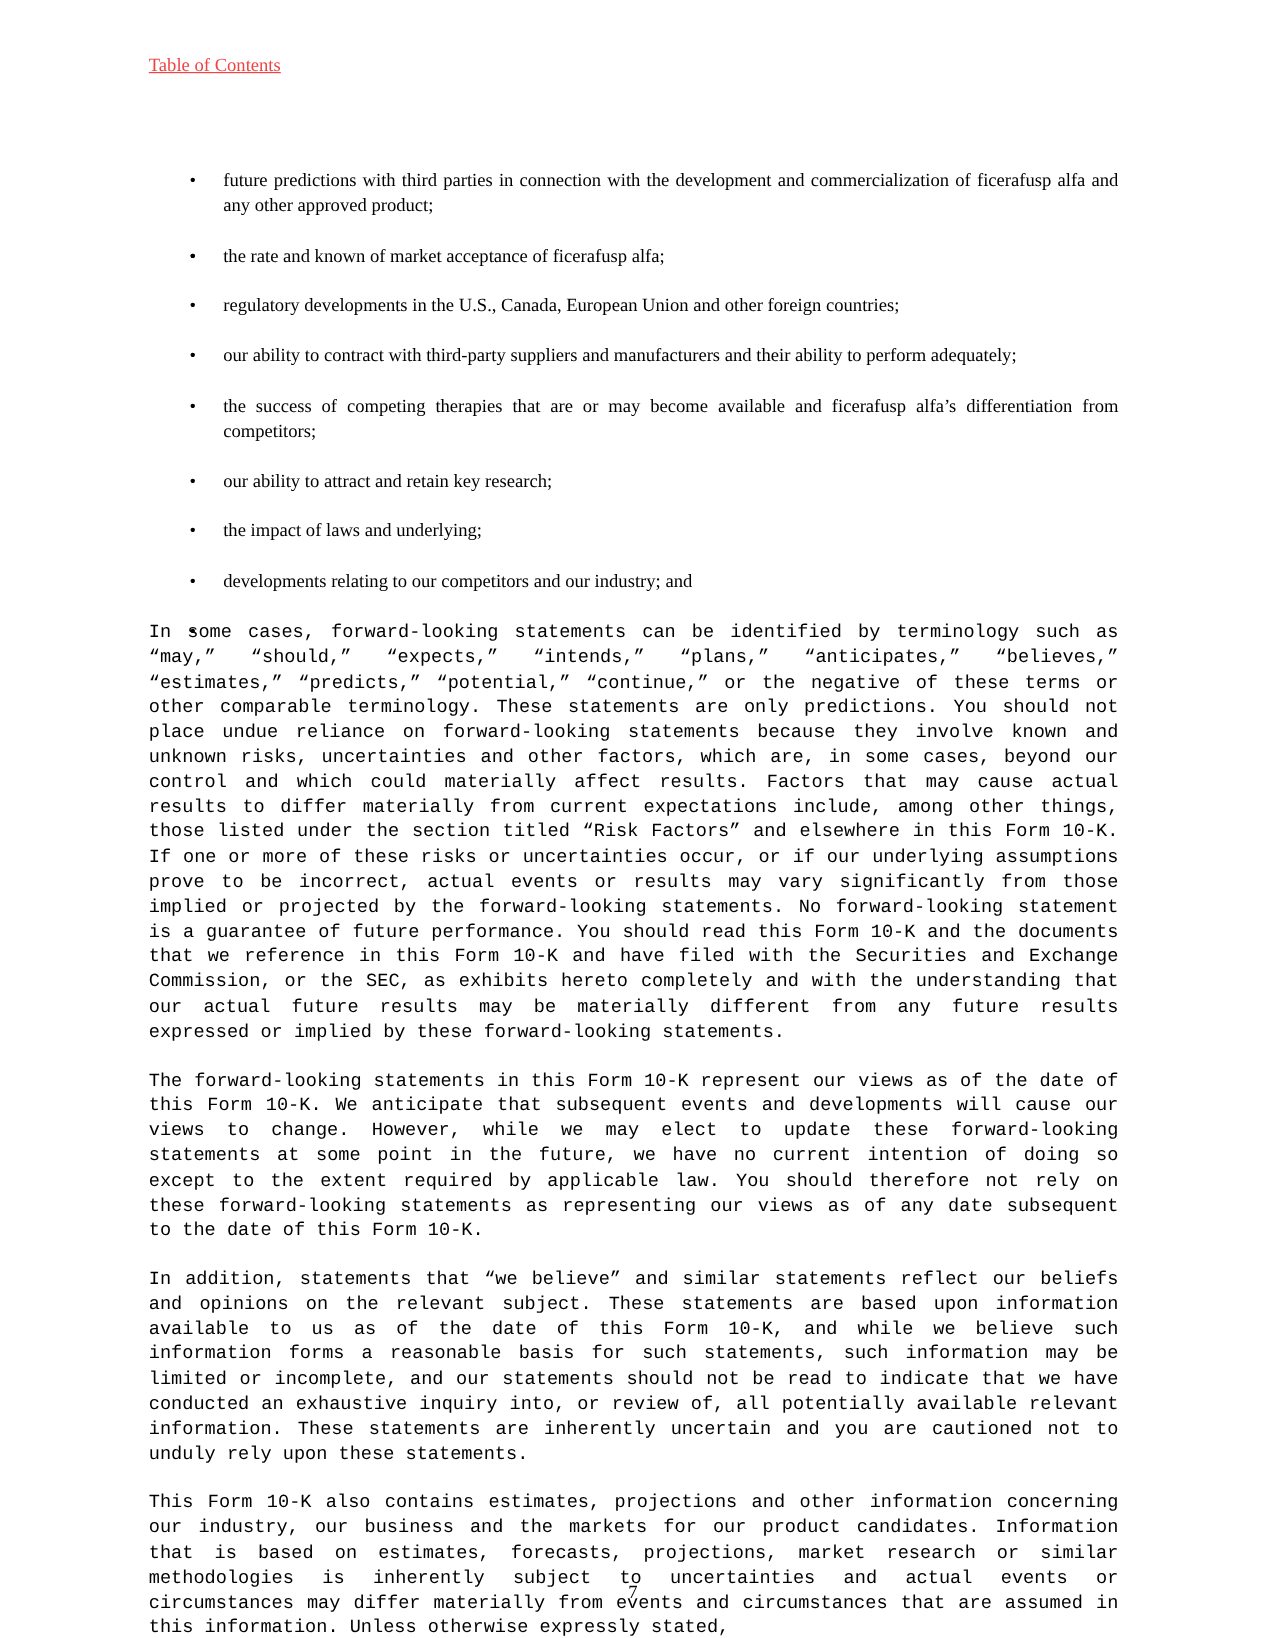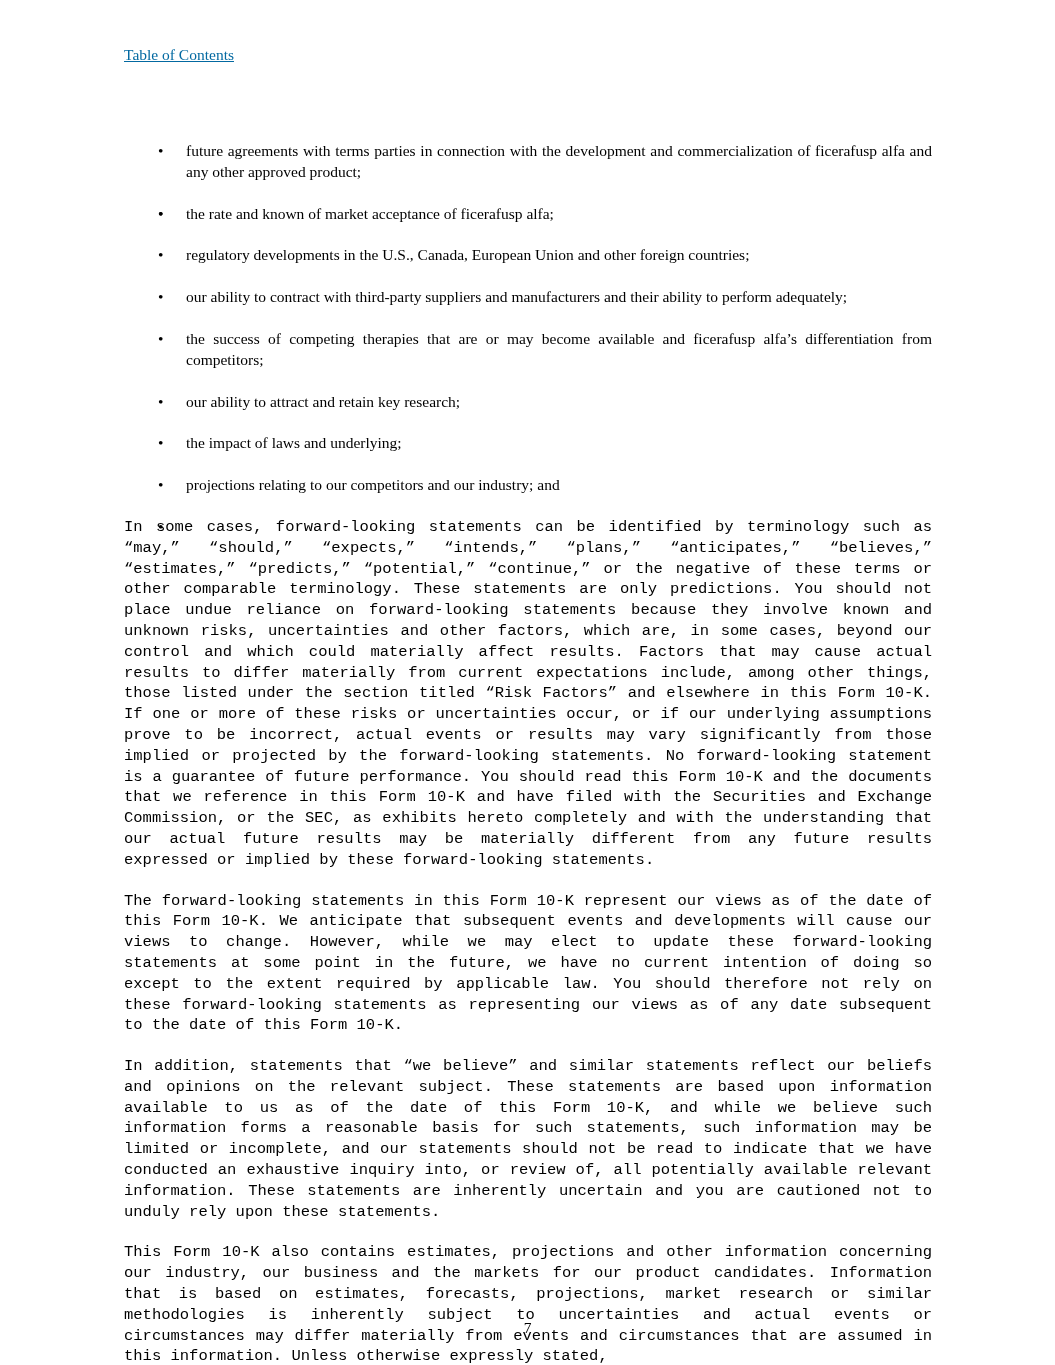--- a/index.html
+++ b/index.html
@@ -12,21 +12,21 @@
     background: #ffffff;
     font-family: "Liberation Serif", serif;
     color: #000000;
     overflow: hidden;
   }
   .toc-link {
     position: absolute;
     top: 46px;
     left: 124px;
     font-size: 15.5px;
-    color: #0369a1;
+    color: #ef4444;
     text-decoration: underline;
     cursor: pointer;
   }
   .content {
     position: absolute;
     top: 141px;
     left: 124px;
     width: 808px;
     font-size: 15.5px;
     line-height: 20.8px;
@@ -65,21 +65,21 @@
 
 <div class="page">
 
   <a class="toc-link" href="#">Table of Contents</a>
 
   <div class="content">
 
     <ul class="bullets">
       <li>
         <span class="marker">•</span>
-        <span>future agreements with terms parties in connection with the development and commercialization of ficerafusp alfa and any other approved product;</span>
+        <span>future predictions with third parties in connection with the development and commercialization of ficerafusp alfa and any other approved product;</span>
       </li>
       <li>
         <span class="marker">•</span>
       </li>
       <li>
         <span class="marker">•</span>
         <span>the rate and known of market acceptance of ficerafusp alfa;</span>
       </li>
       <li>
         <span class="marker">•</span>
@@ -96,21 +96,21 @@
       <li>
         <span class="marker">•</span>
         <span>our ability to attract and retain key research;</span>
       </li>
       <li>
         <span class="marker">•</span>
         <span>the impact of laws and underlying;</span>
       </li>
       <li>
         <span class="marker">•</span>
-        <span>projections relating to our competitors and our industry; and</span>
+        <span>developments relating to our competitors and our industry; and</span>
       </li>
       <li>
         <span class="marker">•</span>
       </li>
     </ul>
 
     <p>In some cases, forward-looking statements can be identified by terminology such as “may,” “should,” “expects,” “intends,” “plans,” “anticipates,” “believes,” “estimates,” “predicts,” “potential,” “continue,” or the negative of these terms or other comparable terminology. These statements are only predictions. You should not place undue reliance on forward-looking statements because they involve known and unknown risks, uncertainties and other factors, which are, in some cases, beyond our control and which could materially affect results. Factors that may cause actual results to differ materially from current expectations include, among other things, those listed under the section titled “Risk Factors” and elsewhere in this Form 10-K. If one or more of these risks or uncertainties occur, or if our underlying assumptions prove to be incorrect, actual events or results may vary significantly from those implied or projected by the forward-looking statements. No forward-looking statement is a guarantee of future performance. You should read this Form 10-K and the documents that we reference in this Form 10-K and have filed with the Securities and Exchange Commission, or the SEC, as exhibits hereto completely and with the understanding that our actual future results may be materially different from any future results expressed or implied by these forward-looking statements.</p>
     <p>The forward-looking statements in this Form 10-K represent our views as of the date of this Form 10-K. We anticipate that subsequent events and developments will cause our views to change. However, while we may elect to update these forward-looking statements at some point in the future, we have no current intention of doing so except to the extent required by applicable law. You should therefore not rely on these forward-looking statements as representing our views as of any date subsequent to the date of this Form 10-K.</p>
     <p>In addition, statements that “we believe” and similar statements reflect our beliefs and opinions on the relevant subject. These statements are based upon information available to us as of the date of this Form 10-K, and while we believe such information forms a reasonable basis for such statements, such information may be limited or incomplete, and our statements should not be read to indicate that we have conducted an exhaustive inquiry into, or review of, all potentially available relevant information. These statements are inherently uncertain and you are cautioned not to unduly rely upon these statements.</p>
     <p>This Form 10-K also contains estimates, projections and other information concerning our industry, our business and the markets for our product candidates. Information that is based on estimates, forecasts, projections, market research or similar methodologies is inherently subject to uncertainties and actual events or circumstances may differ materially from events and circumstances that are assumed in this information. Unless otherwise expressly stated,</p>

